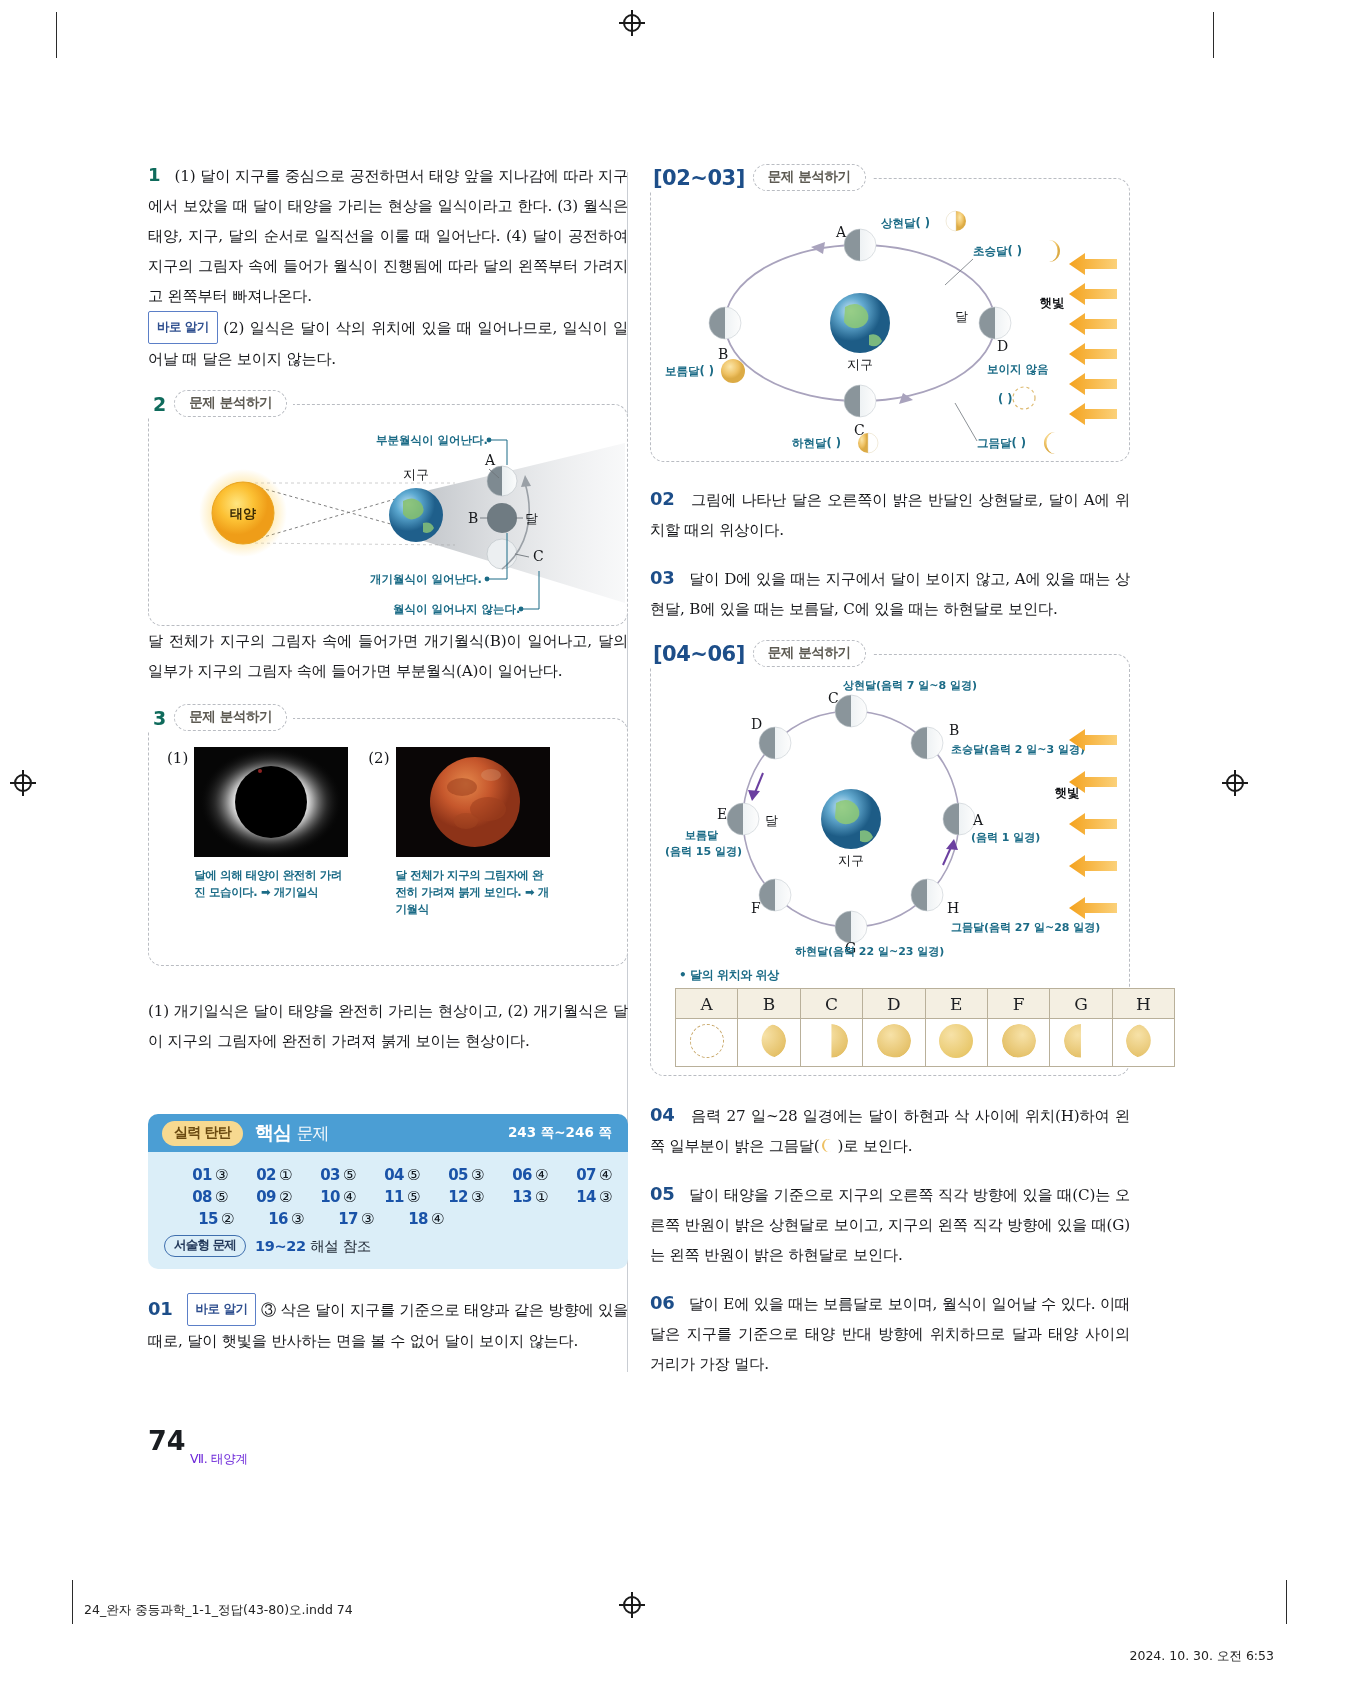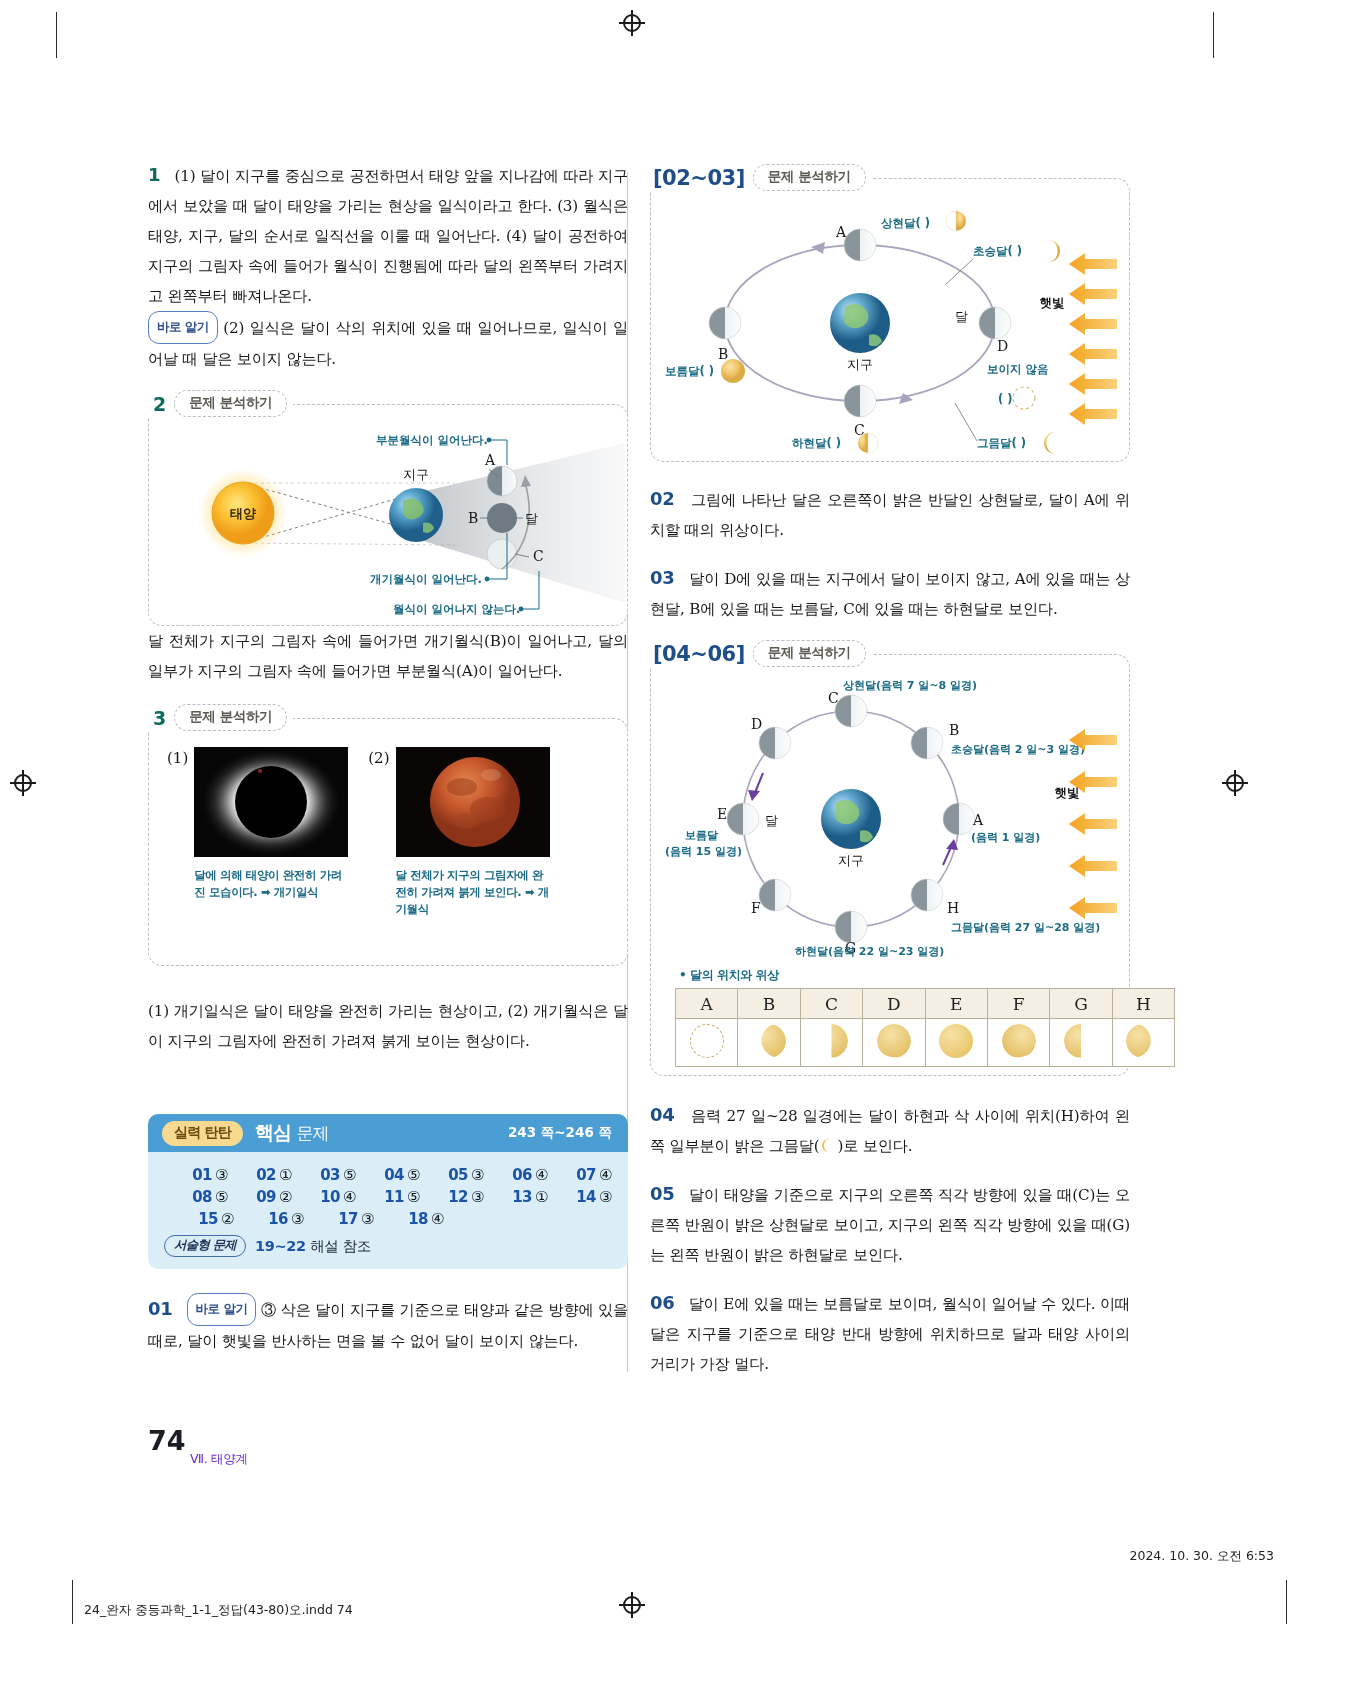--- a/index.html
+++ b/index.html
@@ -42,21 +42,21 @@
     font-weight: bold;
     font-size: 18px;
     color: #12263f;
   }
   .qnum-green { color: #0f6b5c; }
   .qnum-blue  { color: #1d4e89; }
 
   .badge-baro {
     display: inline-block;
     border: 1.3px solid #5b7fc7;
-    border-radius: 11px;
+    border-radius: 2px;
     padding: 0px 8px 1px 8px;
     font-size: 12.5px;
     font-weight: bold;
     color: #2f4f8f;
     font-family: "DejaVu Sans", sans-serif;
     letter-spacing: -0.5px;
     vertical-align: 2px;
   }
 
   
@@ -109,33 +109,32 @@
   .ansbox-body { background:#dbeef8; padding: 10px 16px 12px 16px; }
   .ansrow { display:flex; margin: 4px 0; text-align: right; }
   .anscell { width: 70px; font-size: 15px; font-weight: bold; color:#1a53a8;
              font-family:"DejaVu Sans",sans-serif; letter-spacing:-0.5px;}
   .anscell .circ { font-weight: normal; color:#10161d; margin-left:3px; }
   .ansfoot { display:flex; align-items:center; gap:9px; margin-top: 7px; }
   .tag-outline {
     border:1.4px solid #3f6fae; border-radius: 12px; padding:1px 9px 2px;
     font-size: 12.5px; font-weight:bold; color:#23395b; letter-spacing:-0.8px;
     background:#dbeef8;
-    font-style:italic;
   }
   .ansfoot-txt { font-size: 14.5px; font-weight:bold; color:#1a53a8; letter-spacing:-0.4px;}
   .ansfoot-txt .gray { color:#1b2430; font-weight:normal;}
 
   
   .pagenum { position:absolute; left: 148px; top: 1425px;
     font-size: 27px; font-weight:bold; color:#1a1d21; font-family:"DejaVu Sans",sans-serif;}
   .chaptxt { position:absolute; left: 190px; top: 1451px; font-size: 12.5px; color:#6d28d9; letter-spacing:-0.3px;}
   .footline { position:absolute; left: 72px; top: 1580px; width: 1px; height: 44px; background:#2b2b2b;}
   .footline2{ position:absolute; left: 1286px; top: 1580px; width: 1px; height: 44px; background:#2b2b2b;}
   .foot-left { position:absolute; left: 84px; top: 1602px; font-size: 12.5px; color:#222;}
-  .foot-right{ position:absolute; right: 84px; top: 1548px; font-size: 12.5px; color:#222;}
+  .foot-right{ position:absolute; right: 84px; top: 1648px; font-size: 12.5px; color:#222;}
 
   
   .phase-tbl { width: 100%; border-collapse: collapse; margin-top: 4px; }
   .phase-tbl th, .phase-tbl td {
     border: 1px solid #b9b09a; text-align:center; }
   .phase-tbl th { background: #f4efe2; font-family:"DejaVu Serif",serif;
                   font-size: 17px; color:#1d1f22; font-weight:normal; height: 30px;}
   .phase-tbl td { background:#fff; height: 48px; }
 
   

